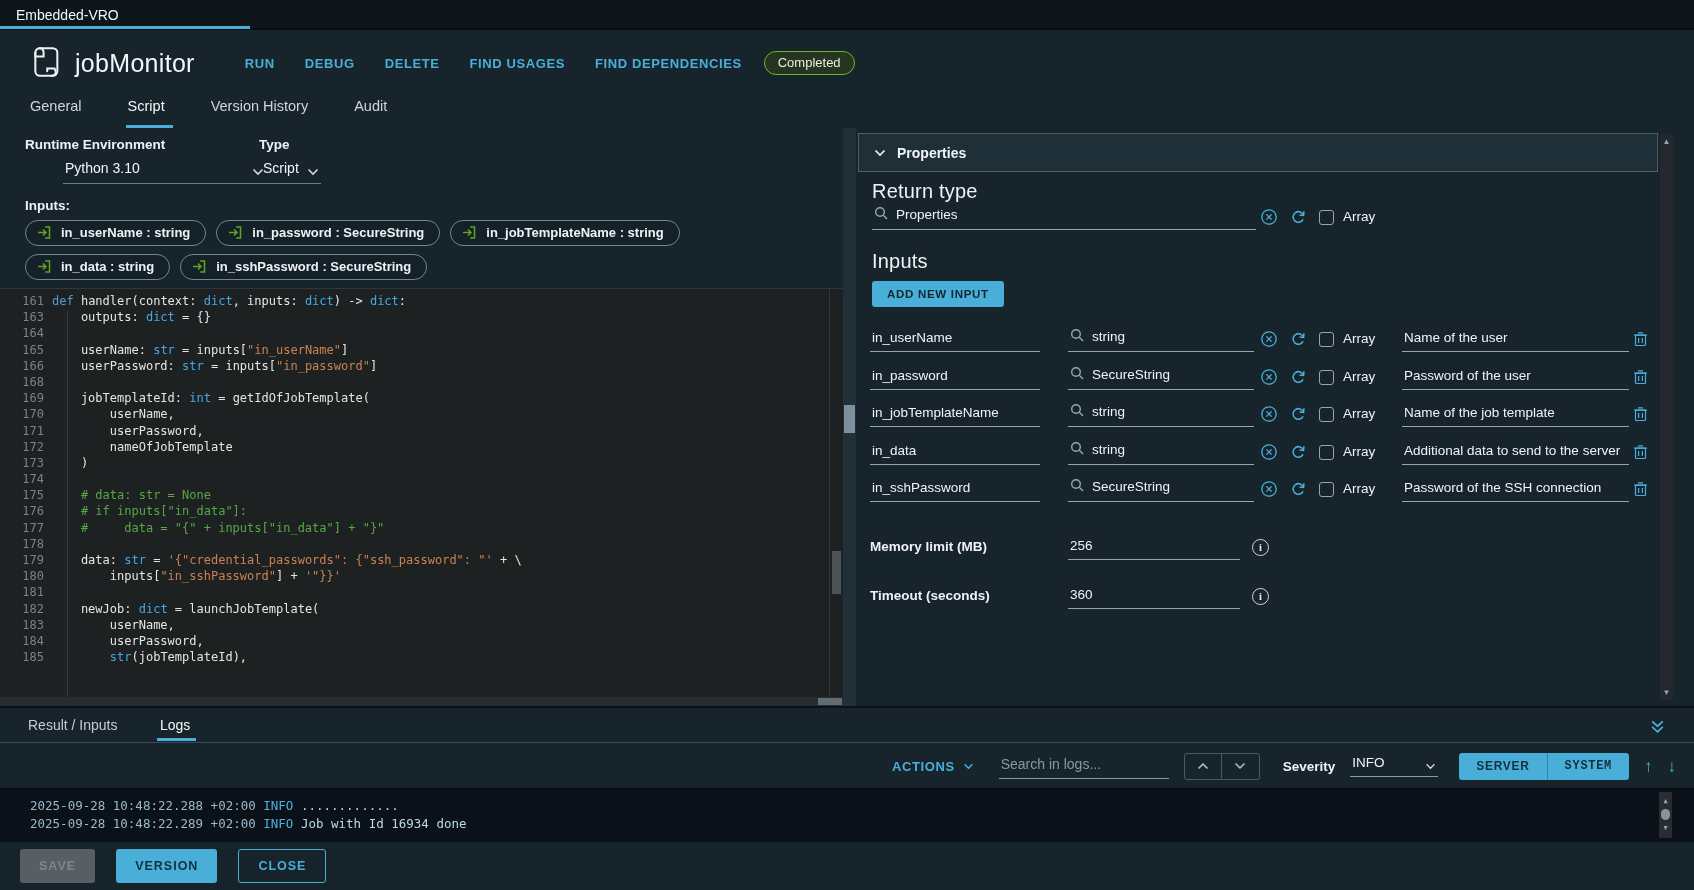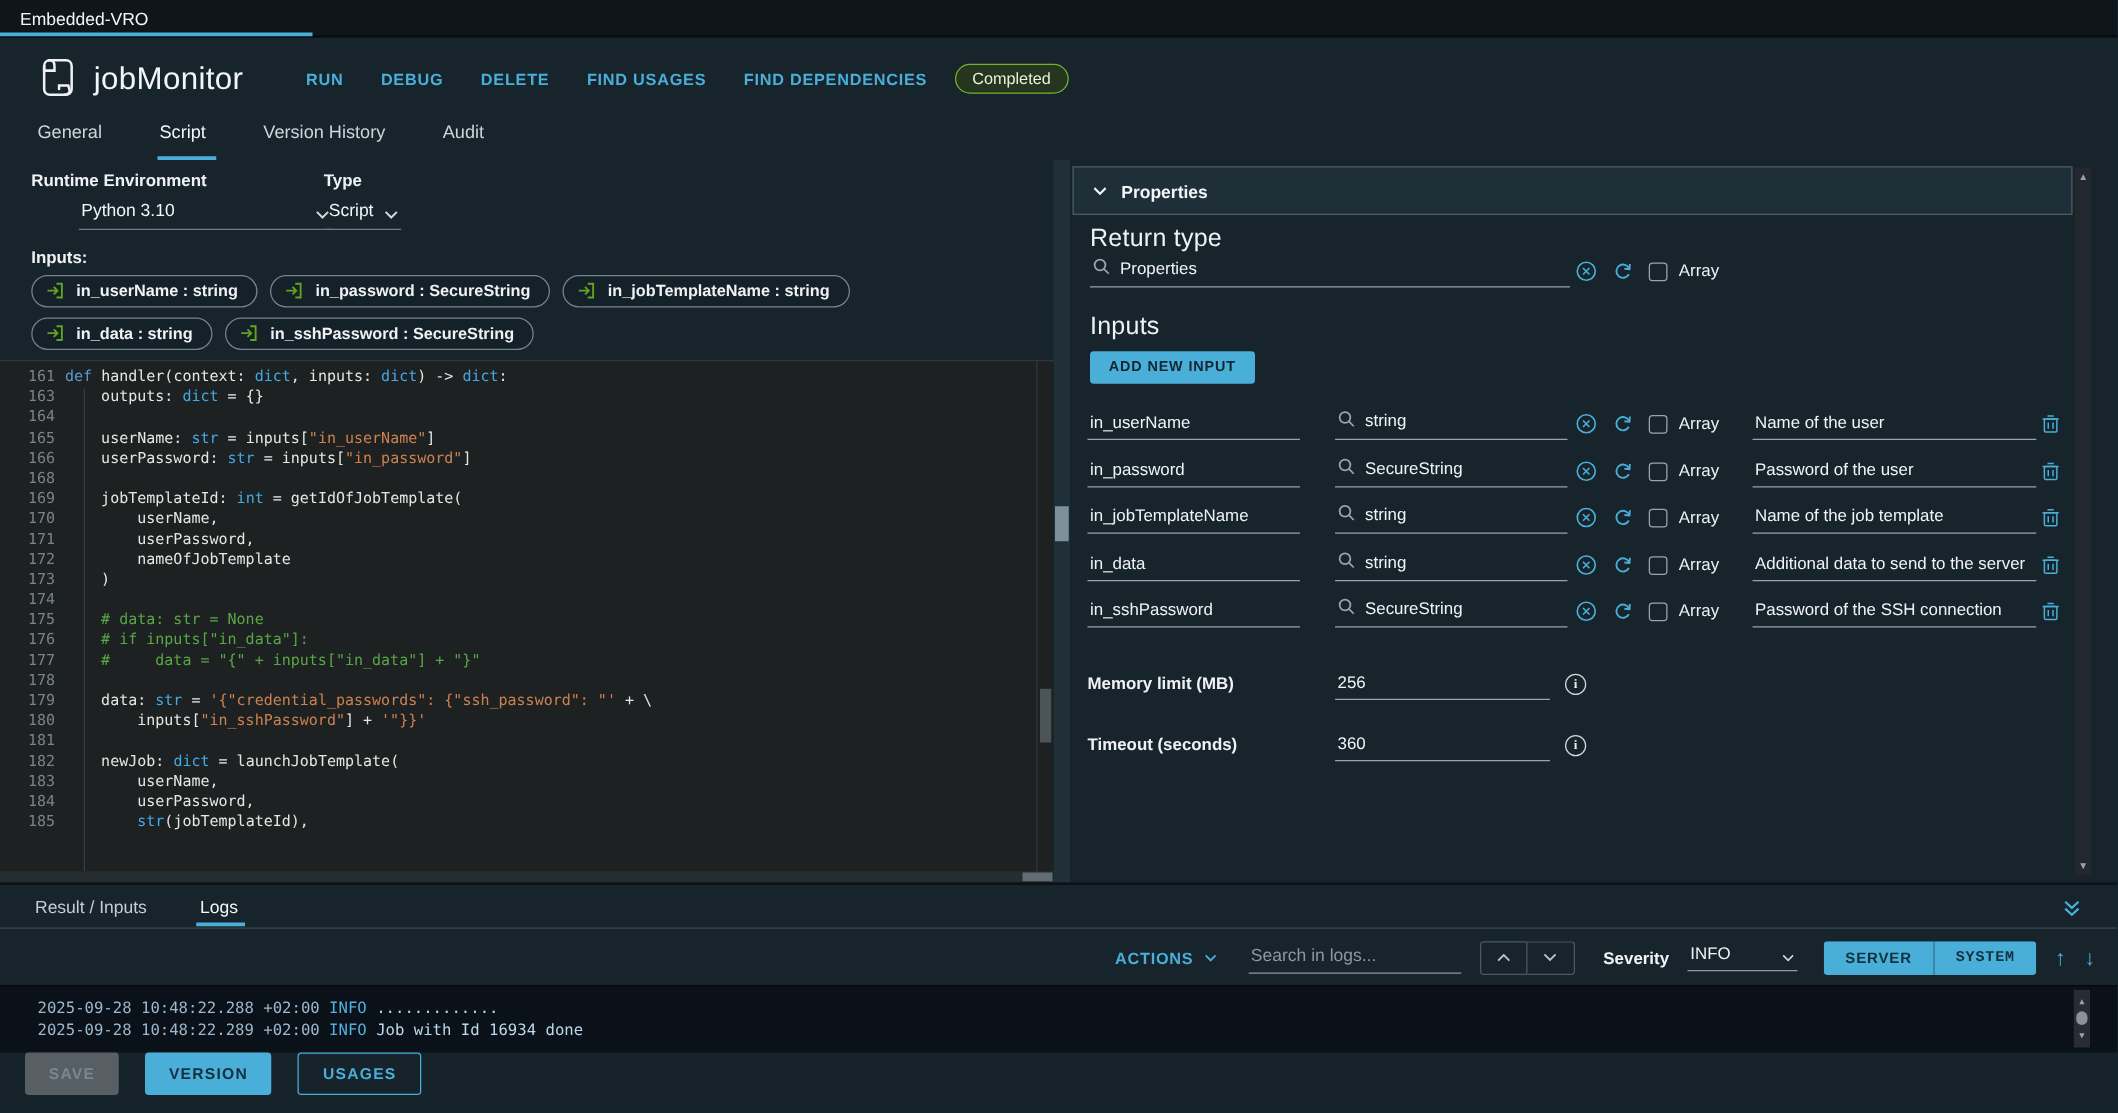--- a/index.html
+++ b/index.html
@@ -101,21 +101,21 @@
   .seg { padding:6px 17px 7px; background:#49afd9; color:#13303f; font-size:12px; font-weight:bold; letter-spacing:.7px; cursor:pointer; }
   .seg + .seg { border-left:1px solid rgba(19,48,63,.35);font-family:Liberation Mono, monospace; }
   .arr-ic { color:#49afd9; font-size:17px; font-weight:bold; cursor:pointer; line-height:1; }
   .log-area { position:absolute; top:788px; left:0; right:0; height:53px; background:#0b1118; border-top:1px solid #05090d; font-family:"DejaVu Sans Mono", monospace; font-size:12.5px; padding:8px 0 0 30px; line-height:17.5px; }
   .log-ts { color:#9cb8cd; } .log-lvl { color:#4fb0e2; } .log-msg { color:#bcd8ea; }
   .log-scroll { position:absolute; right:22px; top:3px; bottom:3px; width:13px; background:#272d33; }
   .ls-arrow { position:absolute; left:0; right:0; text-align:center; font-size:7px; color:#9aa3a9; }
   .ls-up { top:1px; } .ls-dn { bottom:1px; }
   .ls-thumb { position:absolute; left:2px; top:17px; width:9px; height:11px; border-radius:5px; background:#8b9399; }
   
-  .footer { position:absolute; top:841px; left:0; right:0; bottom:0; background:#16232b; border-top:1px solid #0a1015; display:flex; padding-left:20px; gap:21px; }
+  .footer { position:absolute; top:841px; left:0; right:0; bottom:0; background:#16232b; border-top:1px solid #0a1015; display:flex; align-items:center; padding-left:20px; gap:21px; }
   .f-btn { height:34px; padding:0 19px; border-radius:3px; font-family:inherit; font-size:12.5px; font-weight:bold; letter-spacing:1px; cursor:pointer; }
   .btn-save { background:#575f64; border:none; color:#7c878d; cursor:default; }
   .btn-version { background:#49afd9; border:none; color:#14303e; }
   .btn-close { background:transparent; border:1px solid #49afd9; color:#49afd9; }
 </style>
 </head>
 <body>
 
 <div class="titlebar">
   <span class="titlebar-tab">Embedded-VRO</span>
@@ -517,14 +517,14 @@
   <div class="log-scroll">
     <span class="ls-arrow ls-up">▲</span>
     <span class="ls-thumb"></span>
     <span class="ls-arrow ls-dn">▼</span>
   </div>
 </div>
 
 <div class="footer">
   <button class="f-btn btn-save" disabled="">SAVE</button>
   <button class="f-btn btn-version">VERSION</button>
-  <button class="f-btn btn-close">USAGES</button>
+  <button class="f-btn btn-close">CLOSE</button>
 </div>
 
 </body></html>

